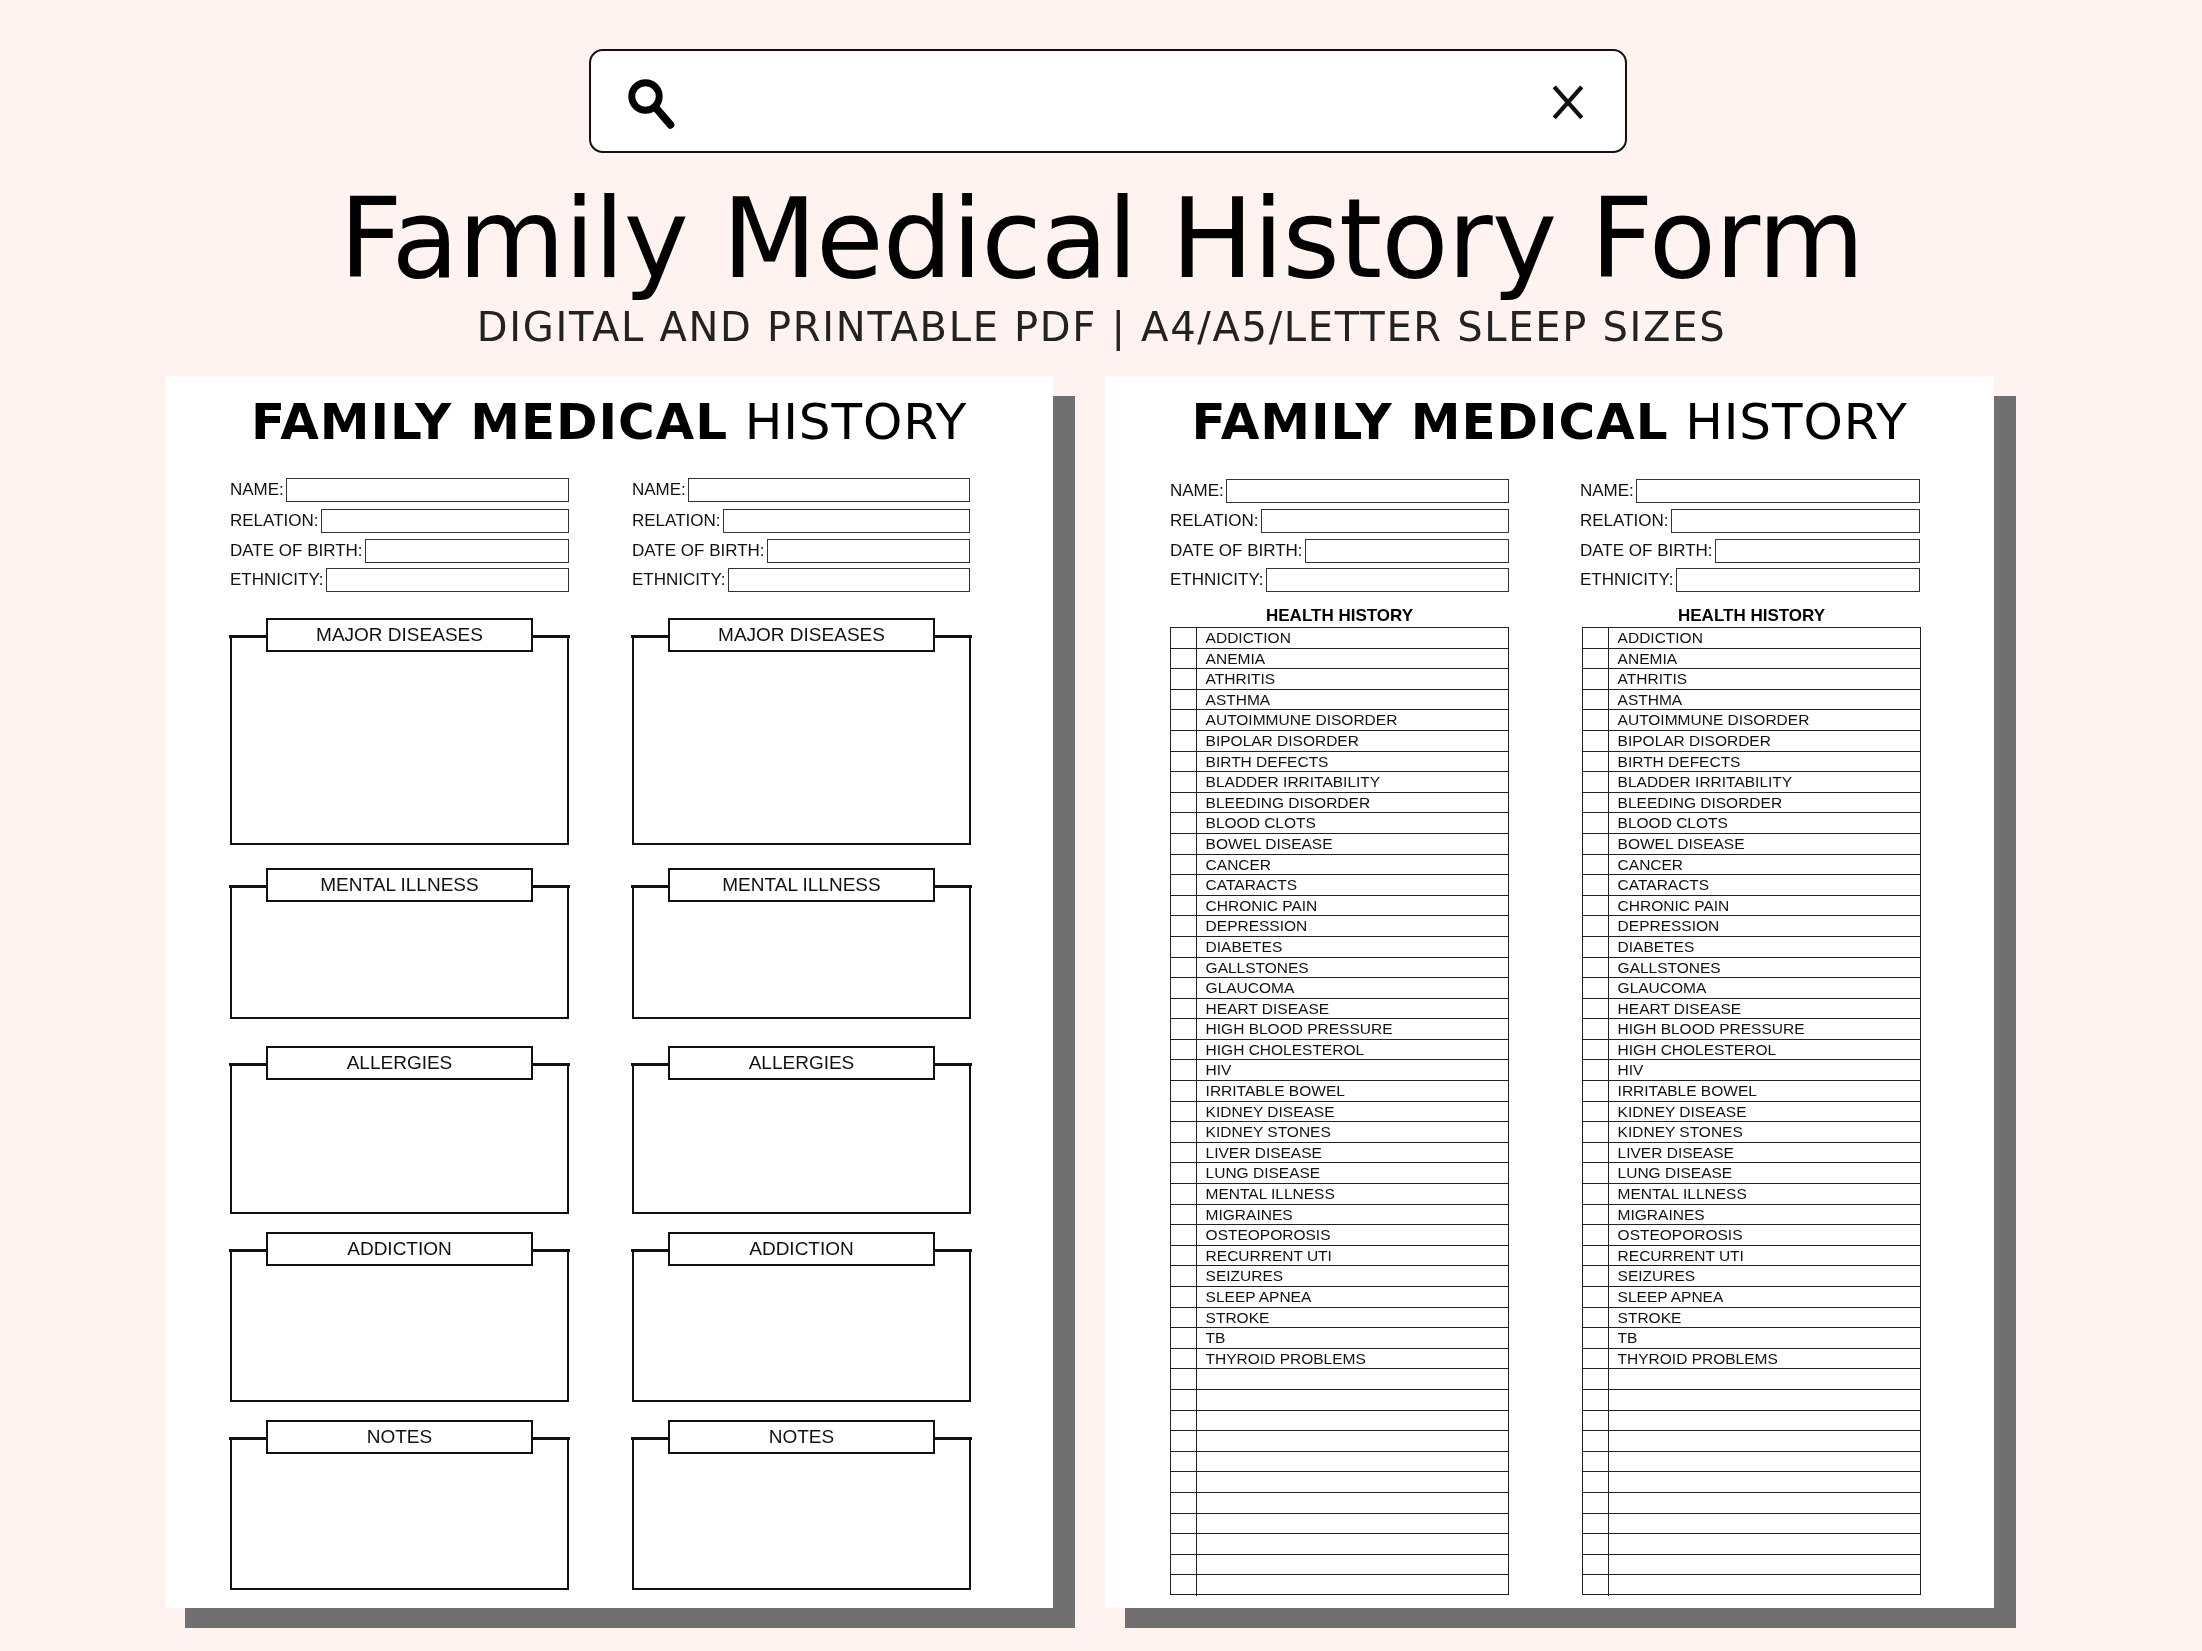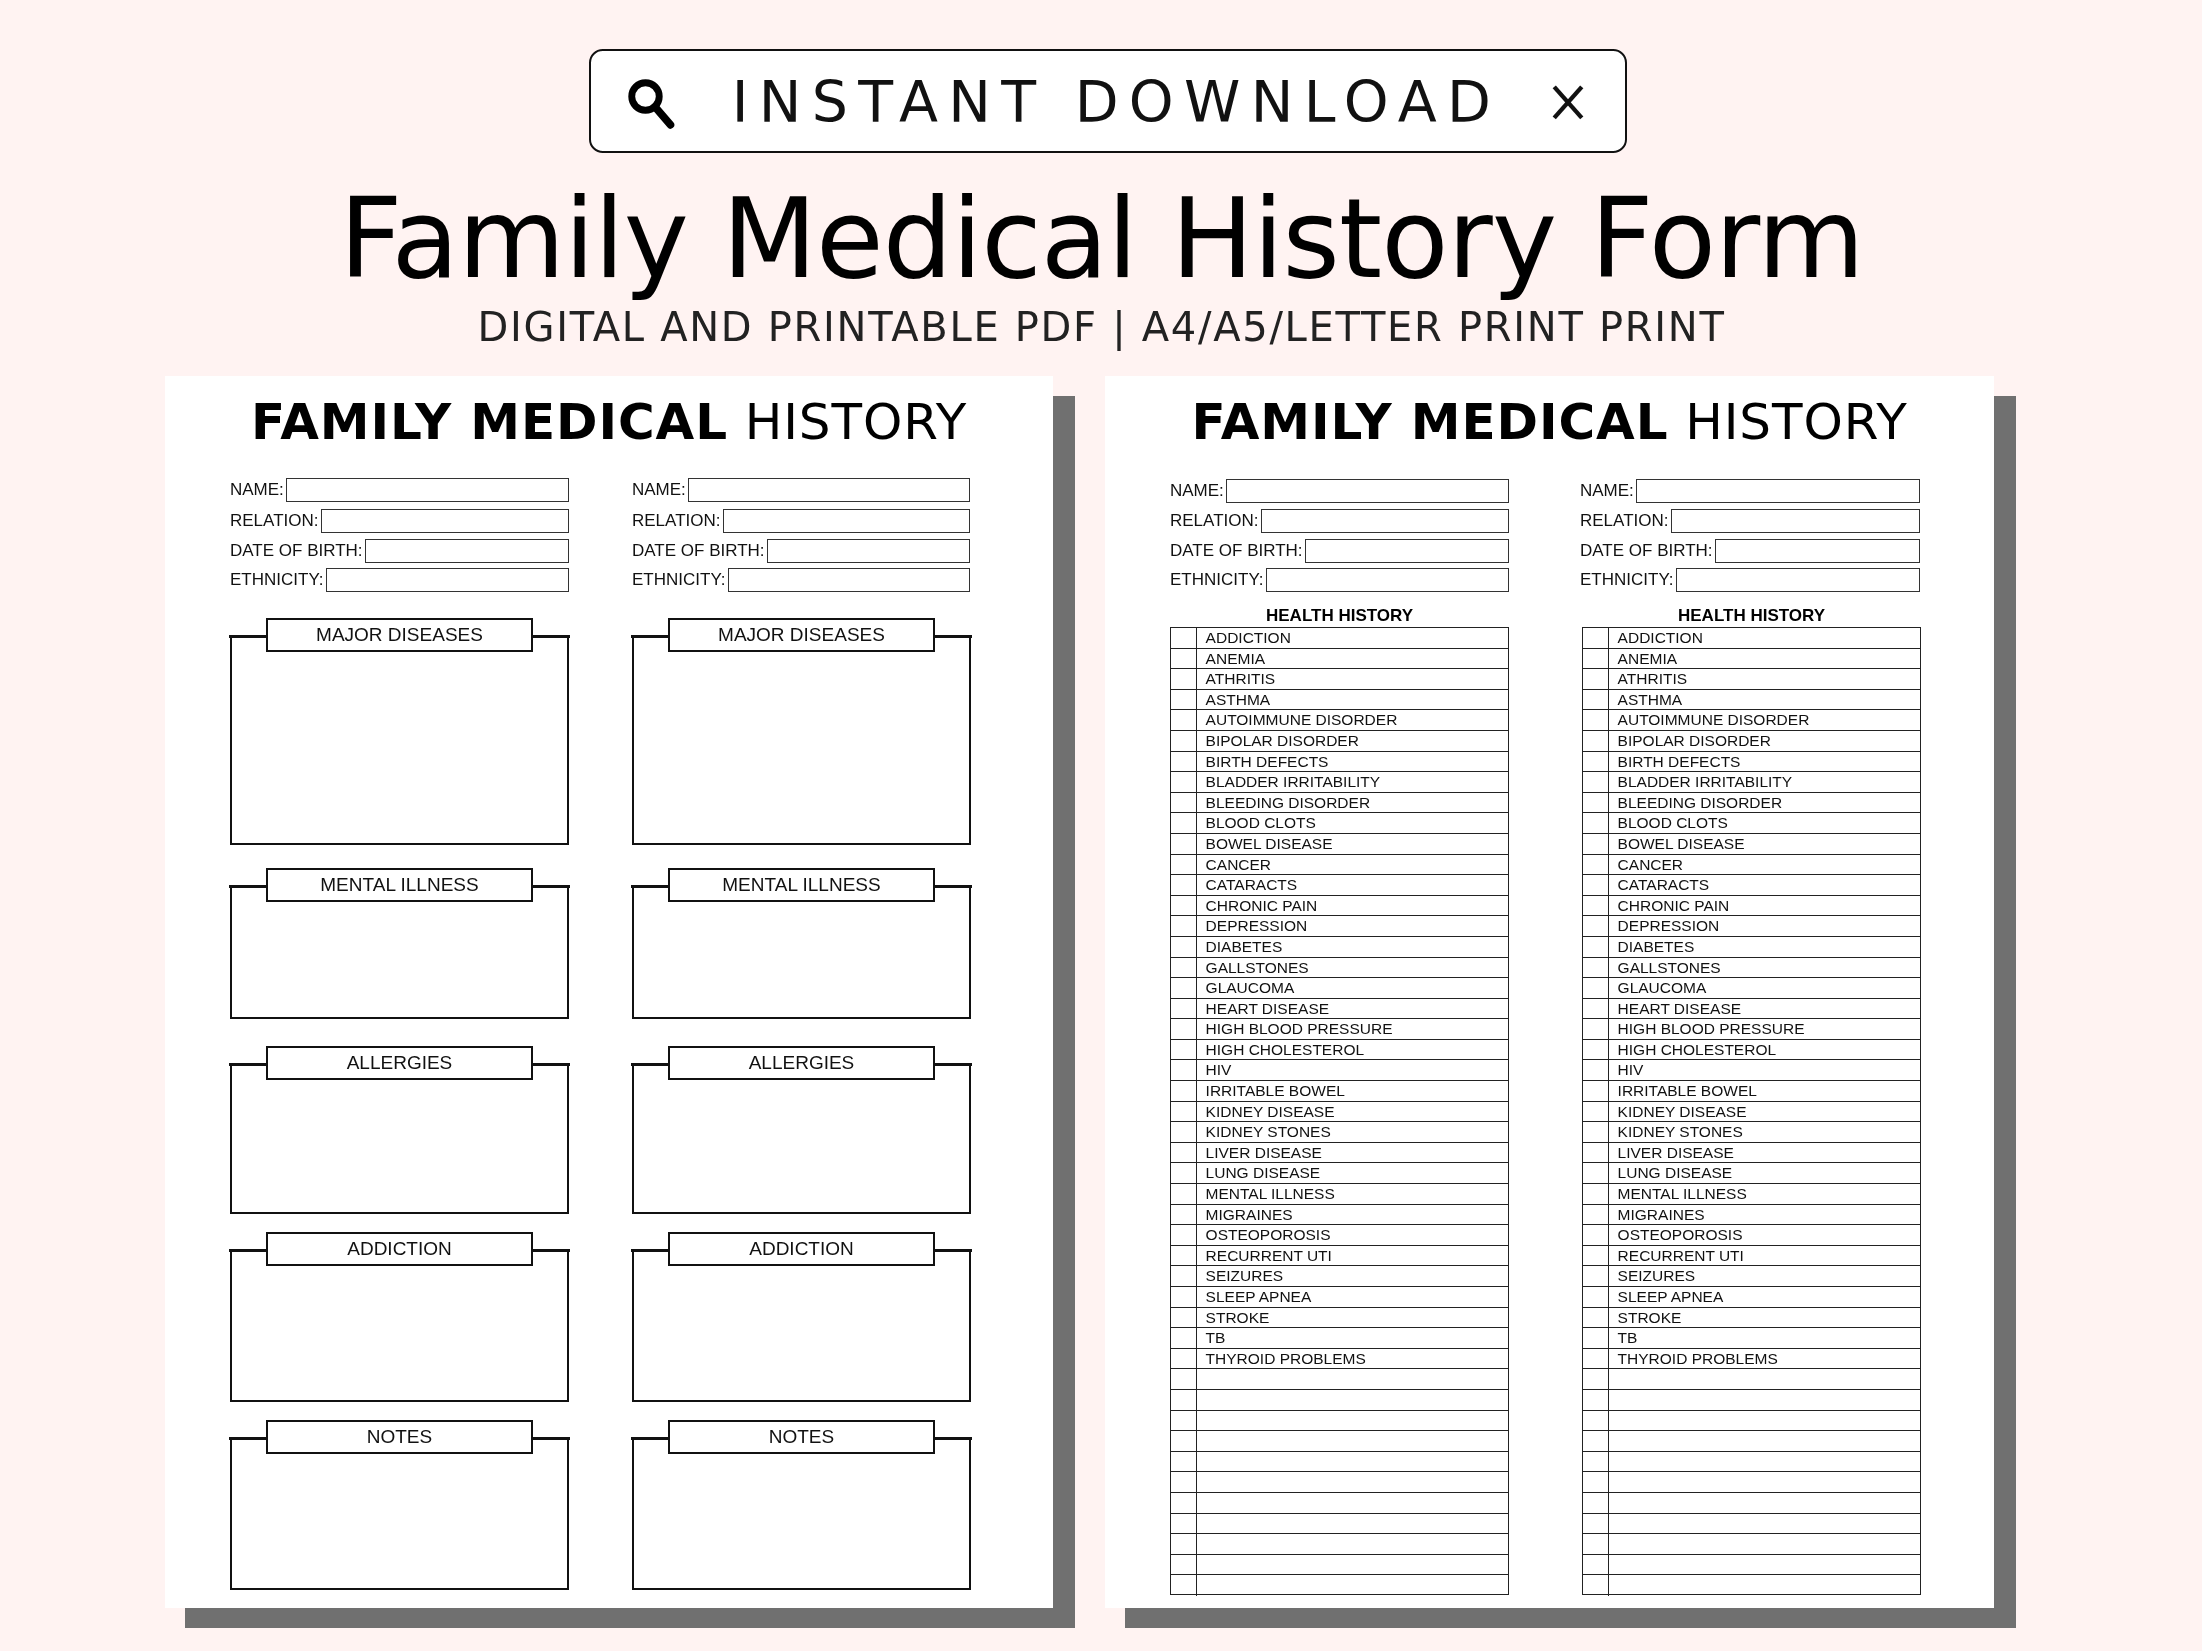--- a/index.html
+++ b/index.html
@@ -44,29 +44,28 @@
   .hh-label { flex: 1; padding-left: 8.6px; font-family: "Liberation Sans", sans-serif; font-size: 15.5px; color: #111; white-space: nowrap; overflow: hidden; }
 </style>
 </head>
 <body>
 
 <div class="searchbar">
   <svg class="icon" viewBox="0 0 64 64">
     <circle cx="25" cy="25" r="16" fill="none" stroke="#000" stroke-width="8"></circle>
     <line x1="36" y1="37" x2="54" y2="58" stroke="#000" stroke-width="9" stroke-linecap="round"></line>
   </svg>
-  <div class="text">INSTANT DOWNLOAD</div>
   <svg class="close" viewBox="0 0 44 50">
     <line x1="6" y1="8" x2="38" y2="44" stroke="#111" stroke-width="5"></line>
     <line x1="38" y1="8" x2="6" y2="44" stroke="#111" stroke-width="5"></line>
   </svg>
 </div>
 
 <div class="main-title">Family Medical History Form</div>
-<div class="subtitle">DIGITAL AND PRINTABLE PDF | A4/A5/LETTER PRINT PRINT</div>
+<div class="subtitle">DIGITAL AND PRINTABLE PDF | A4/A5/LETTER SLEEP SIZES</div>
 
 <div class="shadow" style="left:1053px; top:396px; width:22.4px; height:1232px;"></div>
 <div class="shadow" style="left:185px; top:1608px; width:890px; height:20px;"></div>
 <div class="page" id="left-page" style="left:165px; top:376px; width:888px; height:1232px;">
   <div class="page-title" style="top:15.5px;">
     <b>FAMILY MEDICAL</b>
     <span class="light">HISTORY</span>
   </div>
 <div class="field" style="left: 65px; top: 101px; width: 339px;">
       <span class="lbl">NAME:</span>

